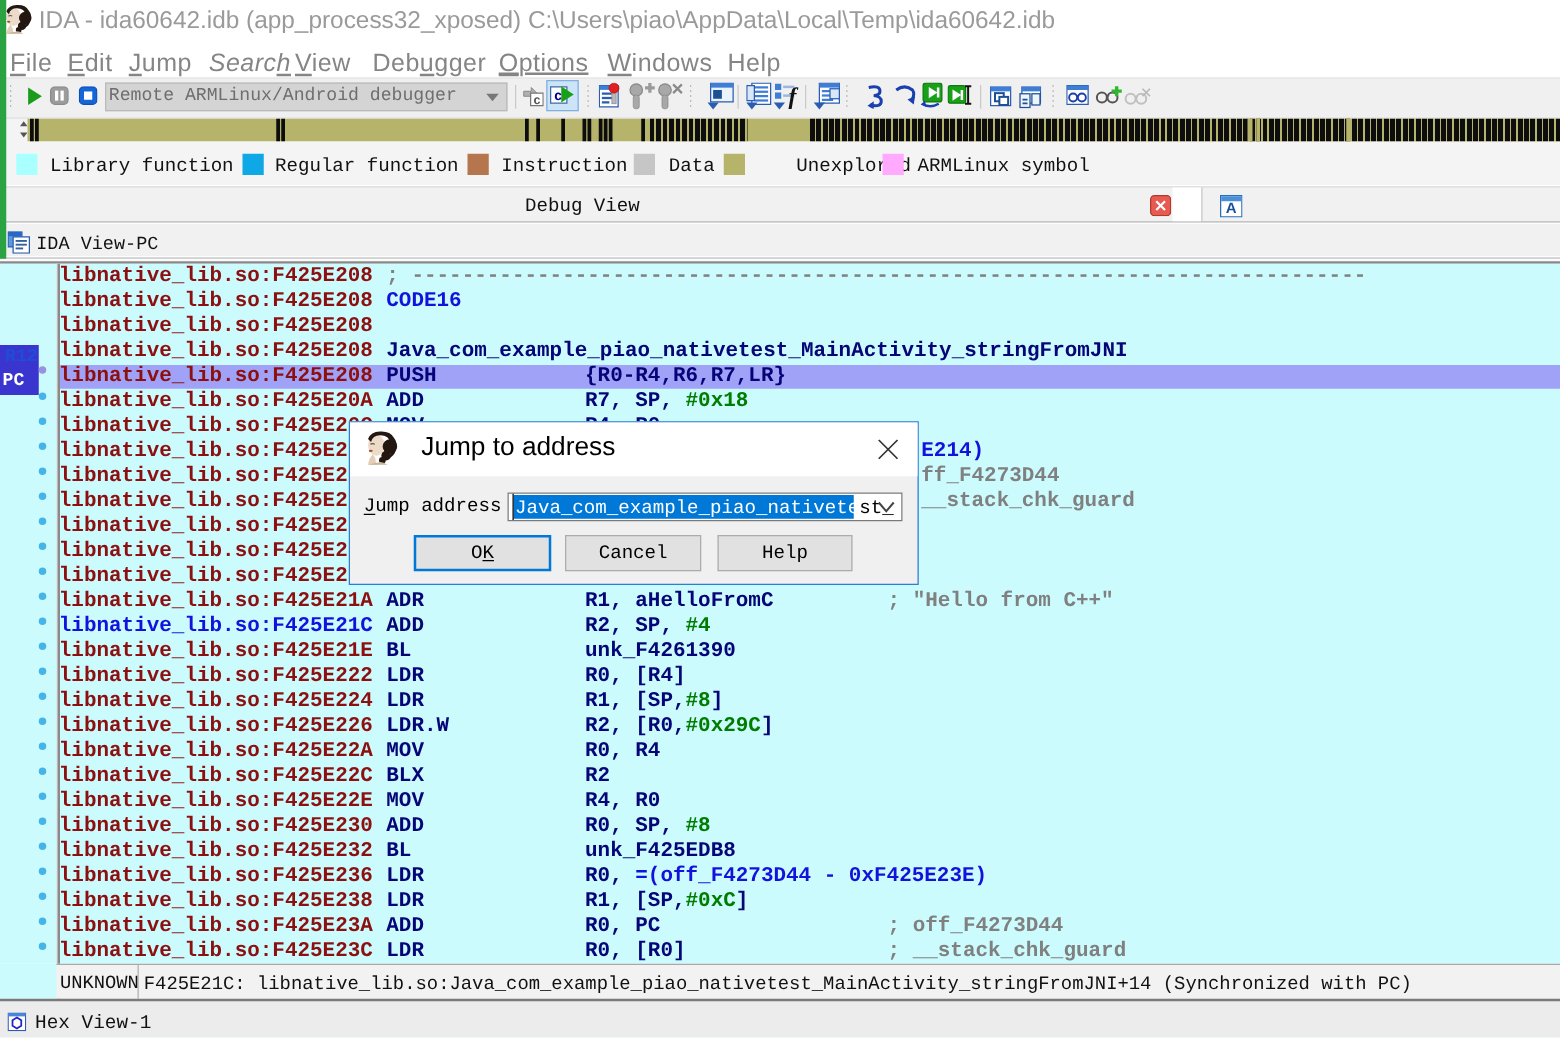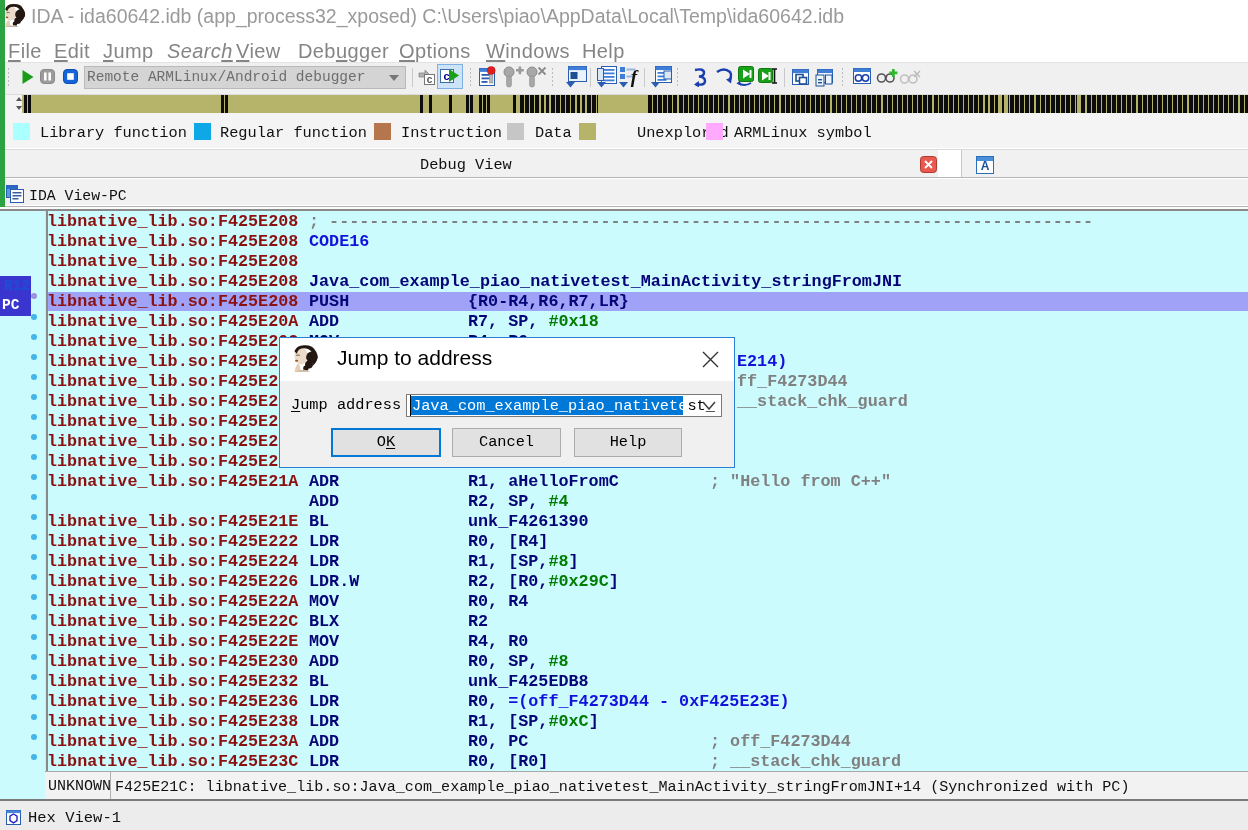--- a/index.html
+++ b/index.html
@@ -45,21 +45,21 @@
     <path d="M1 23 L14 23 Q10 20.5 8 21.5 Q4 22 1 23 Z" fill="#c8b49a"></path>
   </svg>
   <div class="abs" style="left:31px;top:5px;font:19.5px 'Liberation Sans',sans-serif;color:#9a9a9a;">IDA - ida60642.idb (app_process32_xposed) C:\Users\piao\AppData\Local\Temp\ida60642.idb</div>
 
   <div class="menui" style="left:8px;"><span class="u">F</span>ile</div>
   <div class="menui" style="left:54px;"><span class="u">E</span>dit</div>
   <div class="menui" style="left:103px;"><span class="u">J</span>ump</div>
   <div class="menui" style="left:167px;font-style:italic;">Searc<span class="u">h</span></div>
   <div class="menui" style="left:236px;"><span class="u">V</span>iew</div>
   <div class="menui" style="left:298px;">Deb<span class="u">u</span>gger</div>
-  <div class="menui" style="left:399px;"><span class="u">O</span>ptions</div>
+  <div class="menui" style="left:399px;text-decoration:underline;"><span class="u">O</span>ptions</div>
   <div class="menui" style="left:486px;"><span class="u">W</span>indows</div>
   <div class="menui" style="left:582px;">Help</div>
 
   <div class="abs" style="left:0;top:62px;width:1248px;height:33px;background:#f0f0f0;border-top:1px solid #e3e3e3;border-bottom:1px solid #dcdcdc;"></div>
   <div class="dsep" style="left:8px;"></div>
 
   <svg class="abs" style="left:21px;top:69px" width="14" height="16">
       <path d="M1.5 1 L12.5 8 L1.5 15 Z" fill="#1a9c1a"></path>
     </svg>
 
@@ -331,21 +331,21 @@
   <div class="l" style="top:292px"><span class="a">libnative_lib.so:F425E208</span><span class="m">PUSH</span><span class="o">{R0-R4,R6,R7,LR}</span></div>
   <div class="l" style="top:312px"><span class="a">libnative_lib.so:F425E20A</span><span class="m">ADD</span><span class="o">R7, SP, <span class="g">#0x18</span></span></div>
   <div class="l" style="top:332px"><span class="a">libnative_lib.so:F425E20C</span><span class="m">MOV</span><span class="o">R4, R0</span></div>
   <div class="l" style="top:352px"><span class="a">libnative_lib.so:F425E20E</span><span class="b" style="position:absolute;left:737px;">E214)</span></div>
   <div class="l" style="top:372px"><span class="a">libnative_lib.so:F425E210</span><span class="gy" style="position:absolute;left:737px;">ff_F4273D44</span></div>
   <div class="l" style="top:392px"><span class="a">libnative_lib.so:F425E212</span><span class="gy" style="position:absolute;left:737px;">__stack_chk_guard</span></div>
   <div class="l" style="top:412px"><span class="a">libnative_lib.so:F425E214</span></div>
   <div class="l" style="top:432px"><span class="a">libnative_lib.so:F425E216</span></div>
   <div class="l" style="top:452px"><span class="a">libnative_lib.so:F425E218</span></div>
   <div class="l" style="top:472px"><span class="a">libnative_lib.so:F425E21A</span><span class="m">ADR</span><span class="o">R1, aHelloFromC</span><span class="c">; "Hello from C++"</span></div>
-  <div class="l" style="top:492px"><span class="m">ADD</span><span class="o">R2, SP, <span class="g">#4</span></span></div>
+  <div class="l" style="top:492px"><span class="a b">libnative_lib.so:F425E21C</span><span class="m">ADD</span><span class="o">R2, SP, <span class="g">#4</span></span></div>
   <div class="l" style="top:512px"><span class="a">libnative_lib.so:F425E21E</span><span class="m">BL</span><span class="o">unk_F4261390</span></div>
   <div class="l" style="top:532px"><span class="a">libnative_lib.so:F425E222</span><span class="m">LDR</span><span class="o">R0, [R4]</span></div>
   <div class="l" style="top:552px"><span class="a">libnative_lib.so:F425E224</span><span class="m">LDR</span><span class="o">R1, [SP,<span class="g">#8</span>]</span></div>
   <div class="l" style="top:572px"><span class="a">libnative_lib.so:F425E226</span><span class="m">LDR.W</span><span class="o">R2, [R0,<span class="g">#0x29C</span>]</span></div>
   <div class="l" style="top:592px"><span class="a">libnative_lib.so:F425E22A</span><span class="m">MOV</span><span class="o">R0, R4</span></div>
   <div class="l" style="top:612px"><span class="a">libnative_lib.so:F425E22C</span><span class="m">BLX</span><span class="o">R2</span></div>
   <div class="l" style="top:632px"><span class="a">libnative_lib.so:F425E22E</span><span class="m">MOV</span><span class="o">R4, R0</span></div>
   <div class="l" style="top:652px"><span class="a">libnative_lib.so:F425E230</span><span class="m">ADD</span><span class="o">R0, SP, <span class="g">#8</span></span></div>
   <div class="l" style="top:672px"><span class="a">libnative_lib.so:F425E232</span><span class="m">BL</span><span class="o">unk_F425EDB8</span></div>
   <div class="l" style="top:692px"><span class="a">libnative_lib.so:F425E236</span><span class="m">LDR</span><span class="o">R0, <span class="b">=(off_F4273D44 - 0xF425E23E)</span></span></div>

